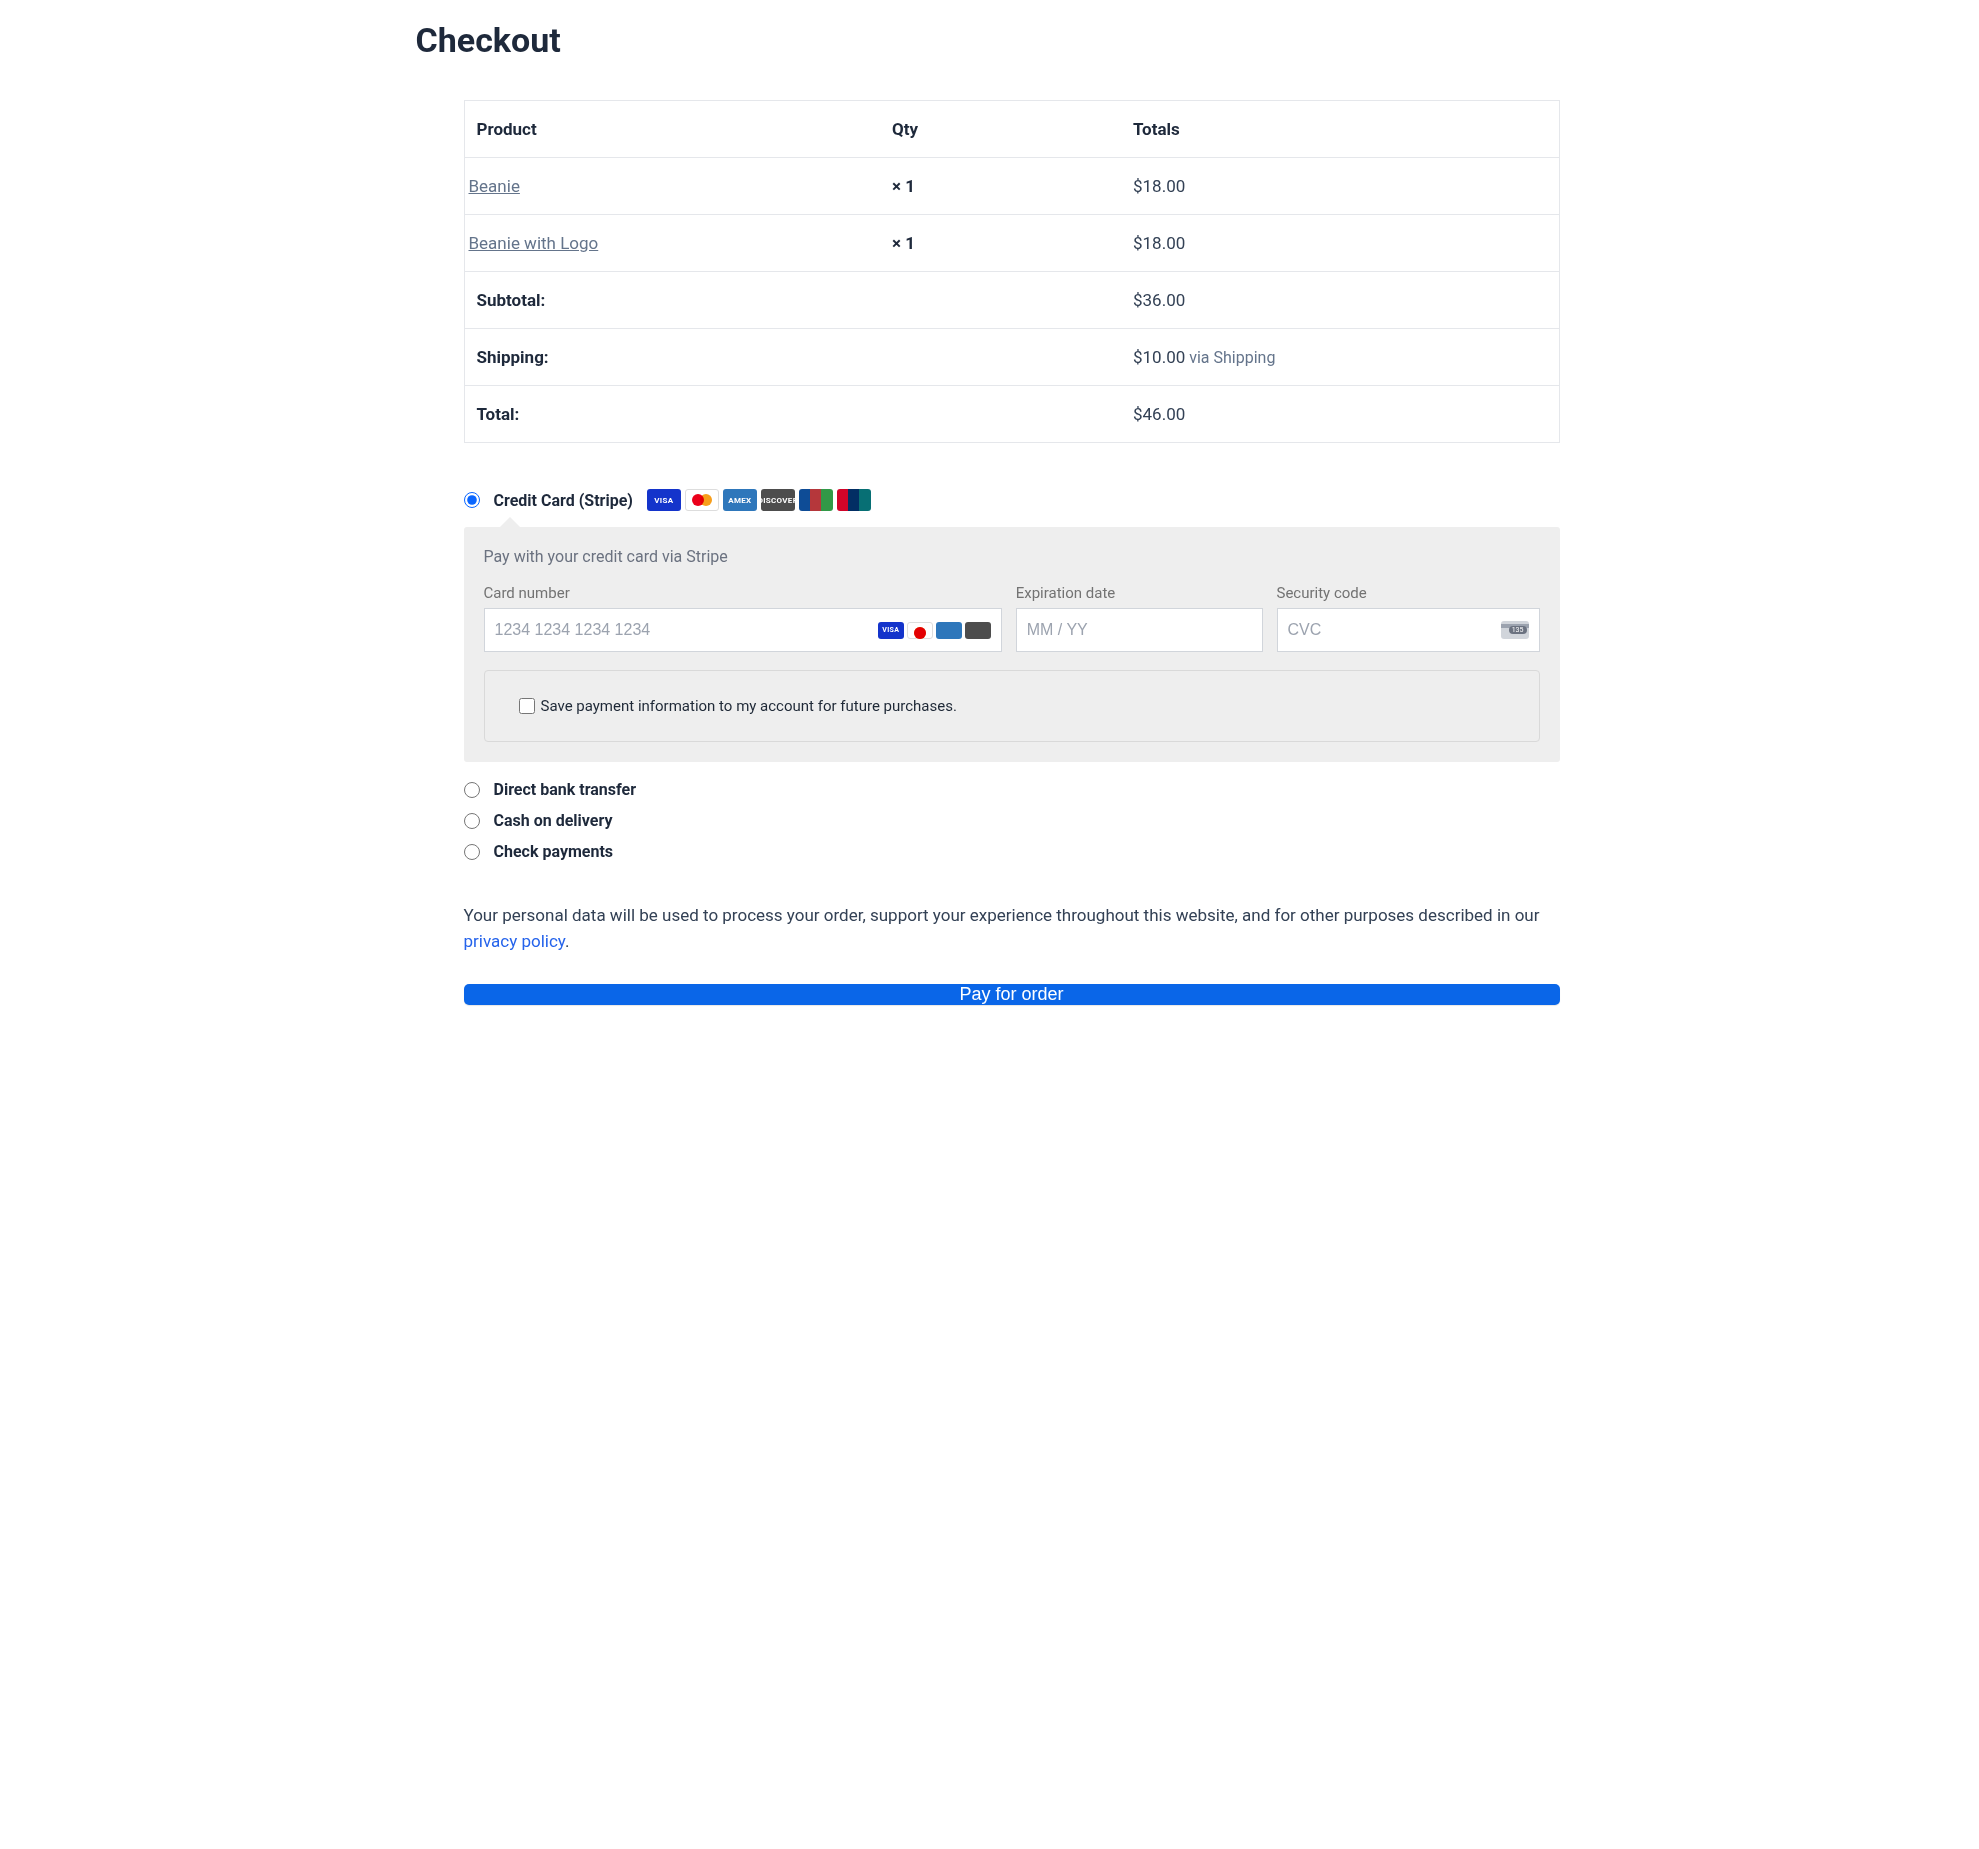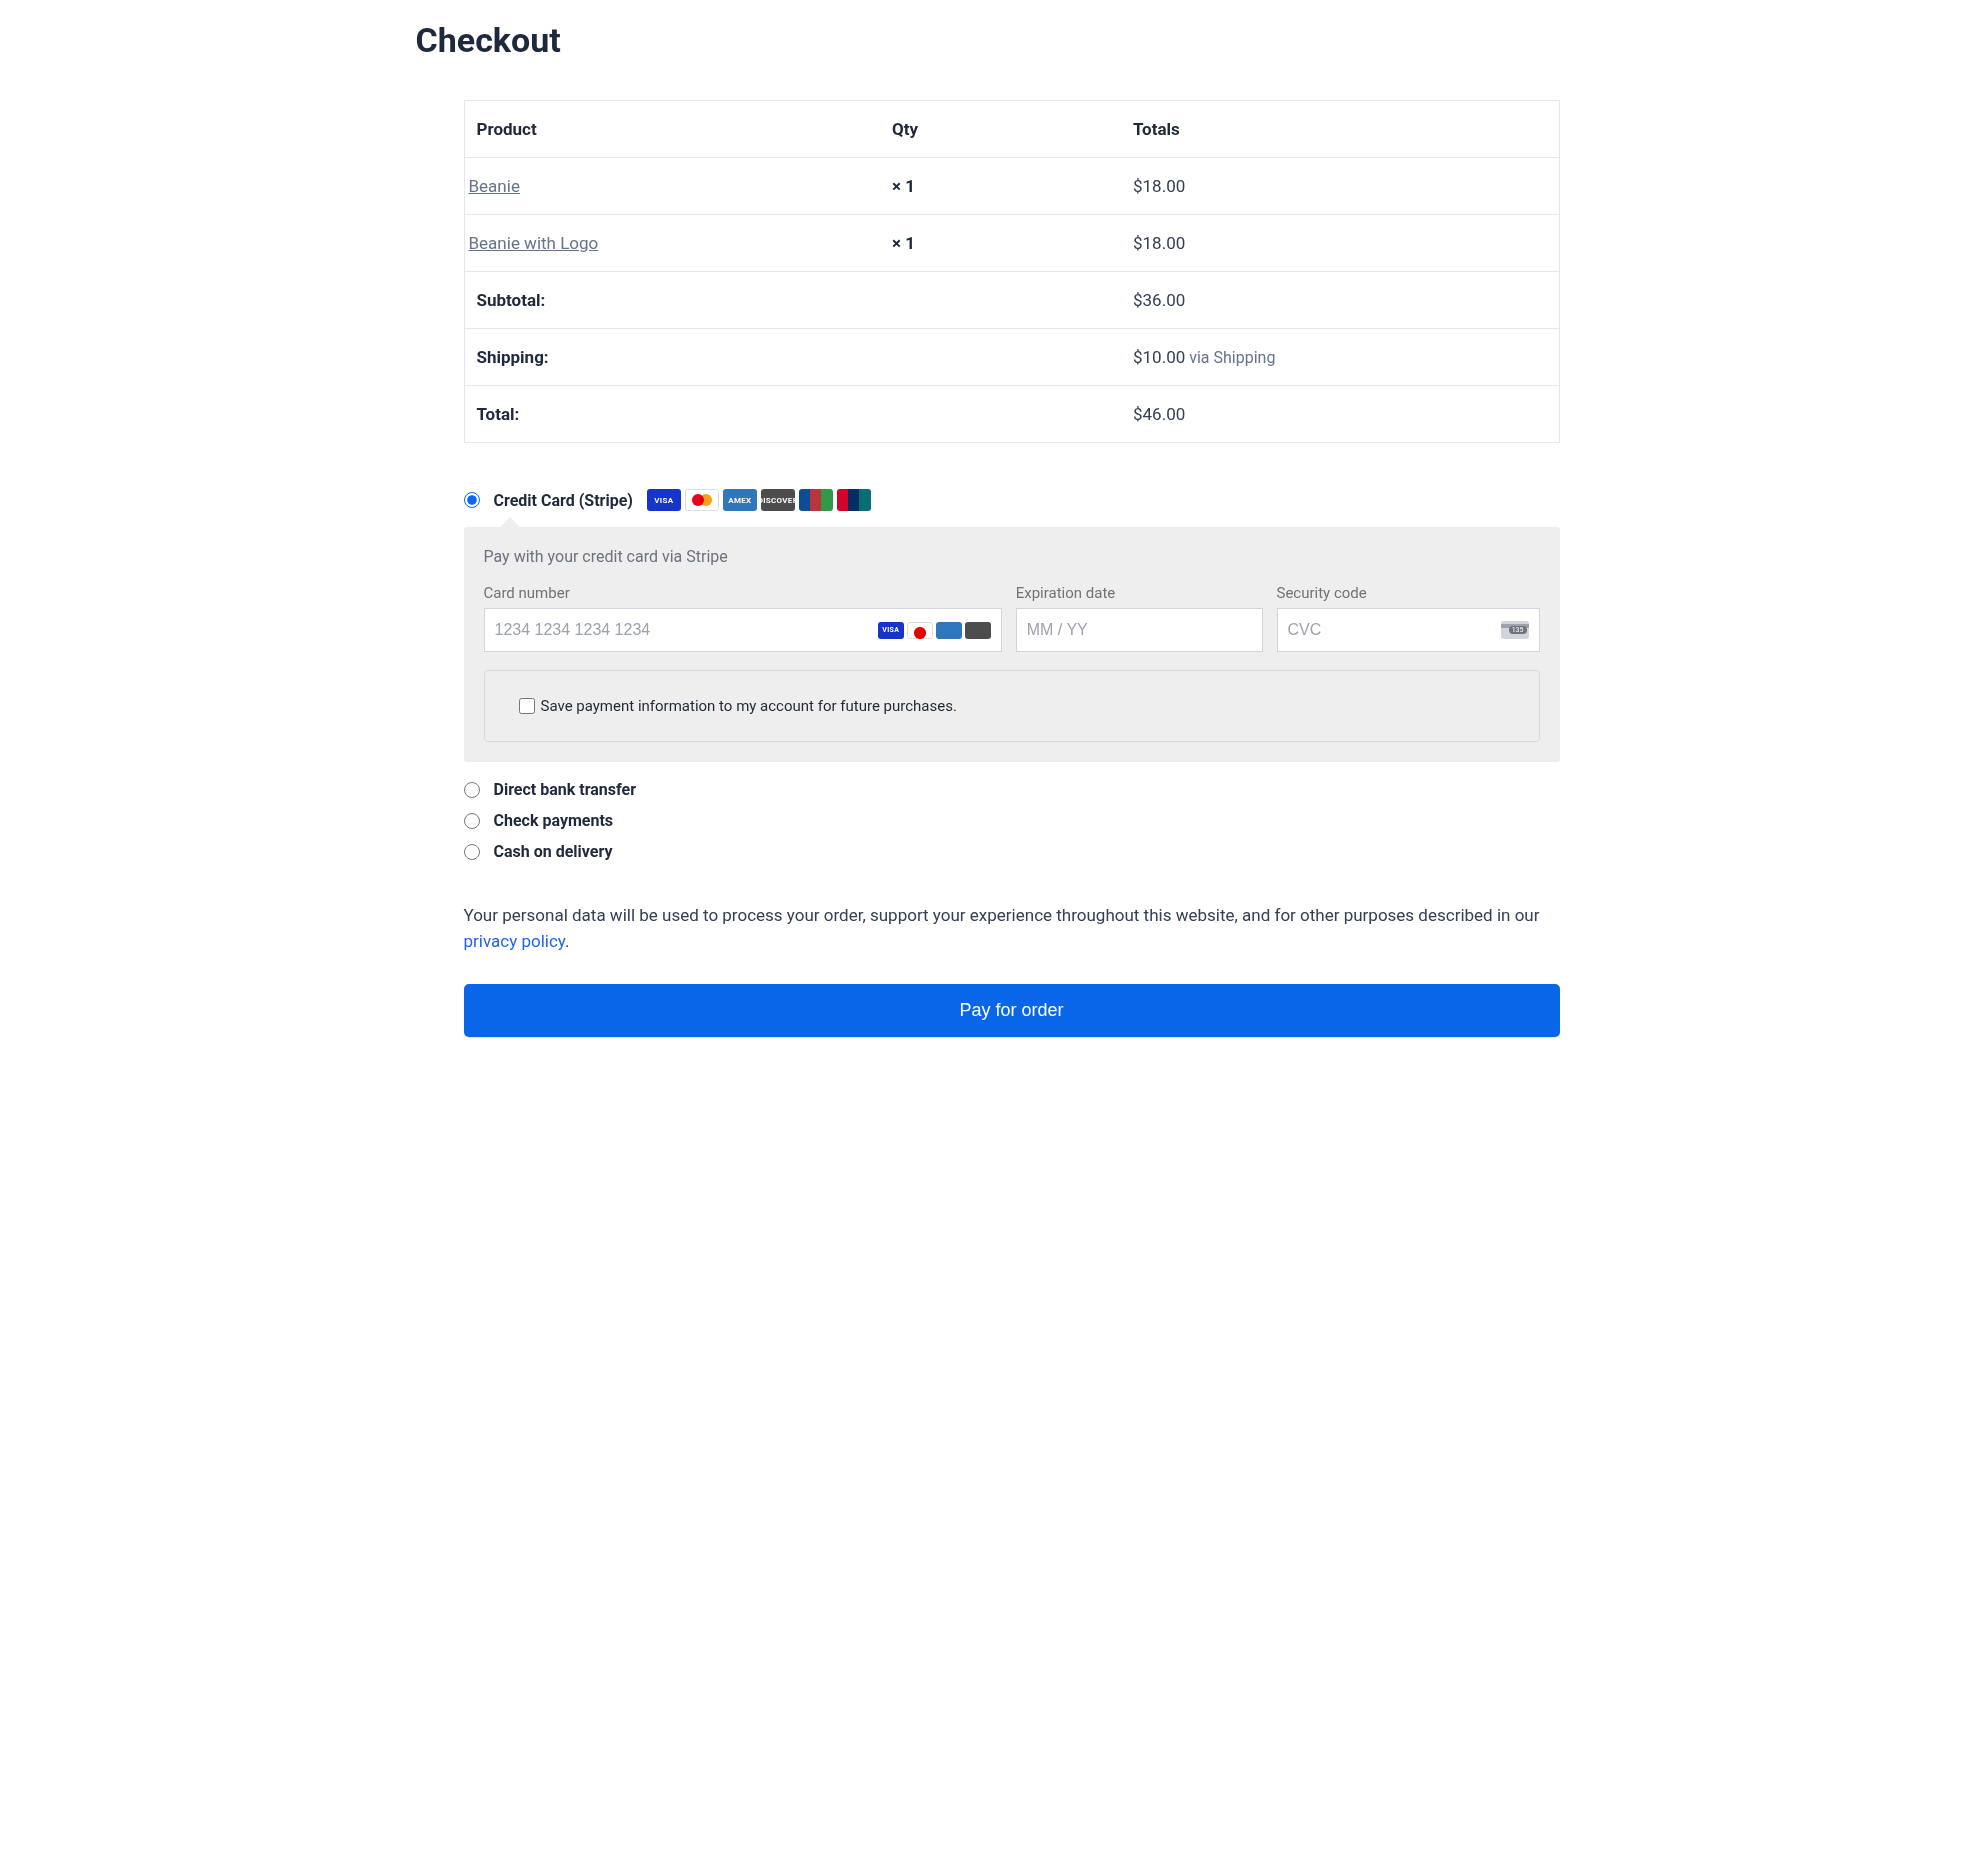--- a/index.html
+++ b/index.html
@@ -222,21 +222,20 @@
   
   .pay-btn {
     display: block;
     width: 100%;
     background: #0a66e8;
     color: #fff;
     border: none;
     border-radius: 5px;
     font-size: 18px;
     font-weight: 500;
-    padding: 16px;
     margin-top: 30px;
     cursor: pointer;
     box-shadow: 0 1px 1px rgba(0,0,0,0.1);
   }
 </style>
 </head>
 <body>
 
 <div class="page">
   <h1 class="page-title">Checkout</h1>
@@ -342,25 +341,25 @@
           <label>Save payment information to my account for future purchases.</label>
         </div>
       </div>
 
       <div class="pm-row">
         <input type="radio" name="pm" style="">
         <span class="pm-label">Direct bank transfer</span>
       </div>
       <div class="pm-row">
         <input type="radio" name="pm" style="">
-        <span class="pm-label">Check payments</span>
+        <span class="pm-label">Cash on delivery</span>
       </div>
       <div class="pm-row">
         <input type="radio" name="pm" style="">
-        <span class="pm-label">Cash on delivery</span>
+        <span class="pm-label">Check payments</span>
       </div>
     </div>
 
     <p class="privacy">
       <span>Your personal data will be used to process your order, support your experience throughout this website, and for other purposes described in our </span><a href="#">privacy policy</a><span>.</span>
     </p>
 
     <button class="pay-btn">Pay for order</button>
 
   </div>

